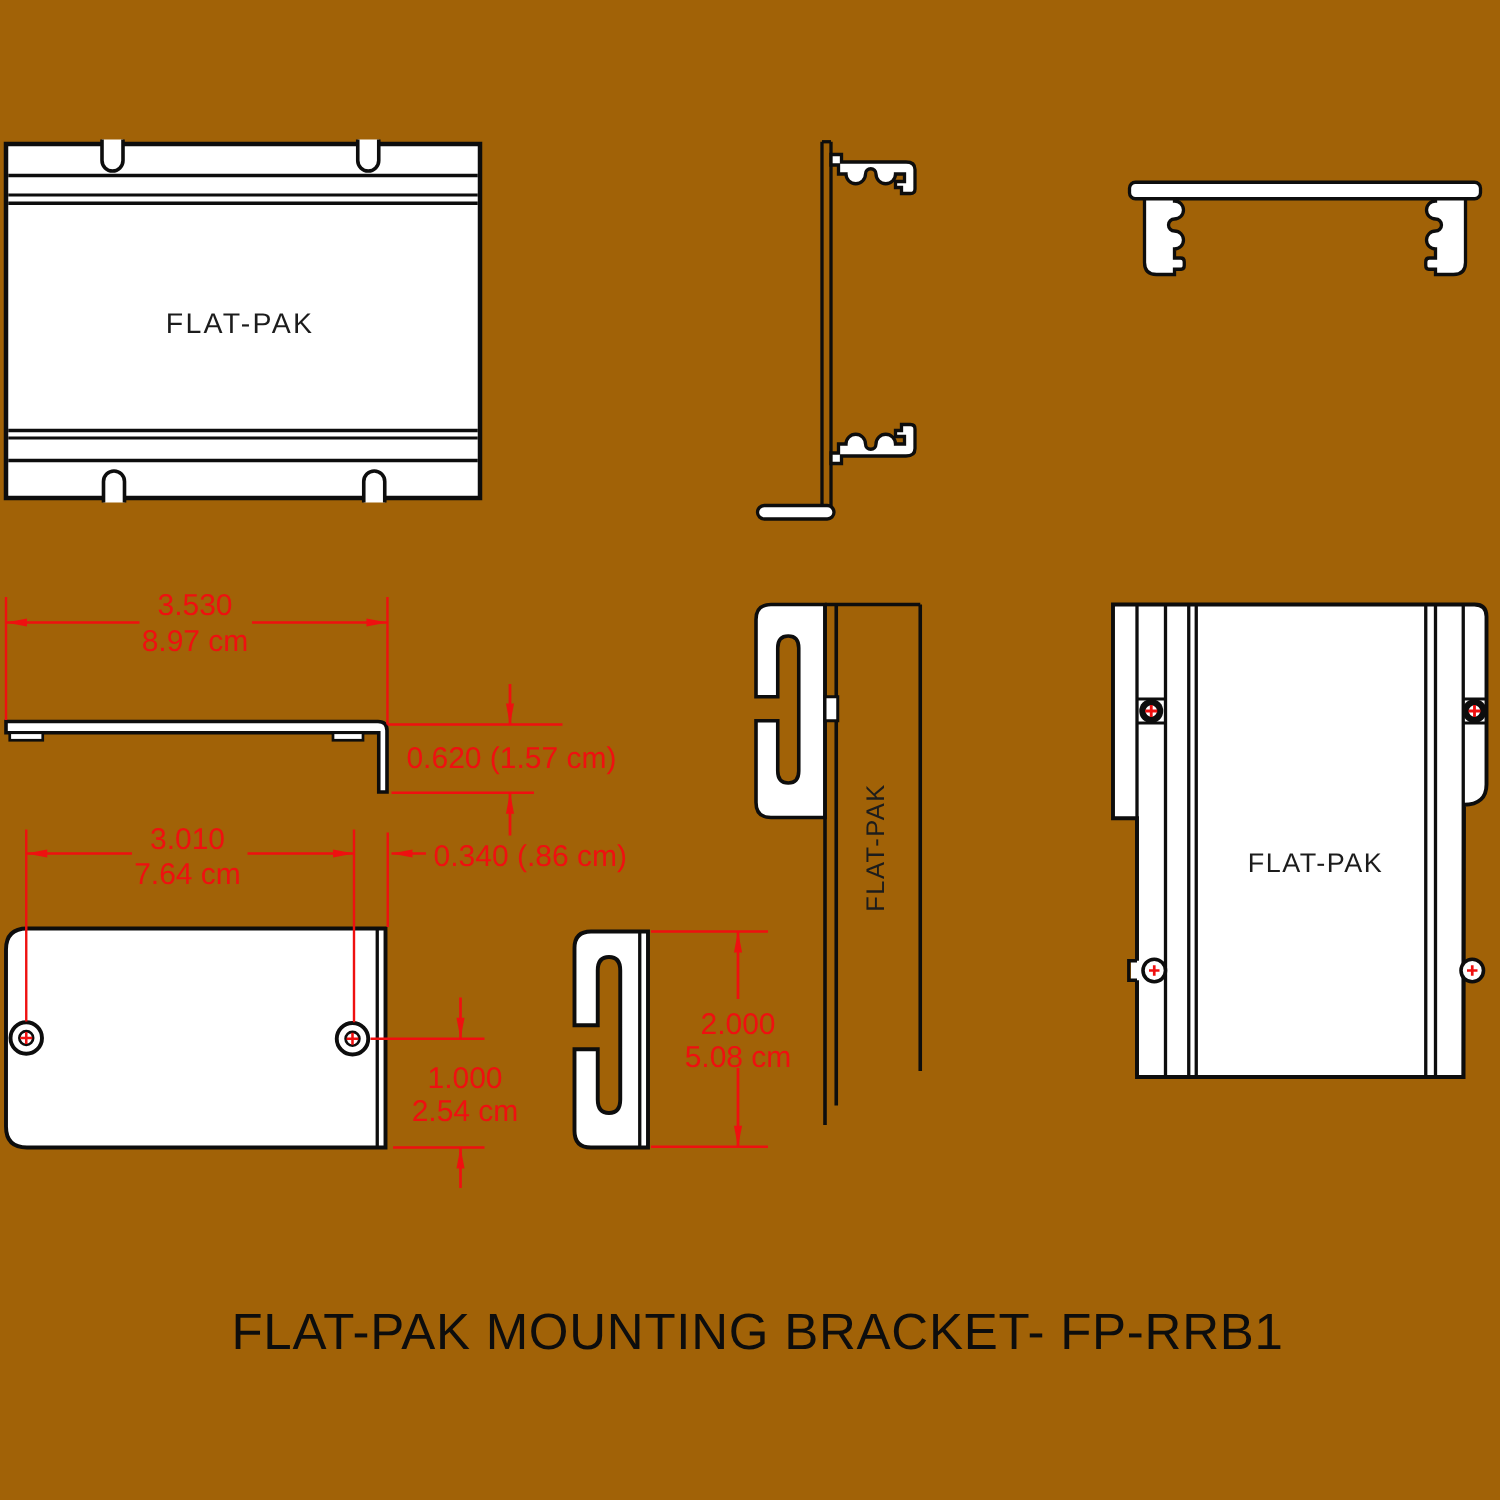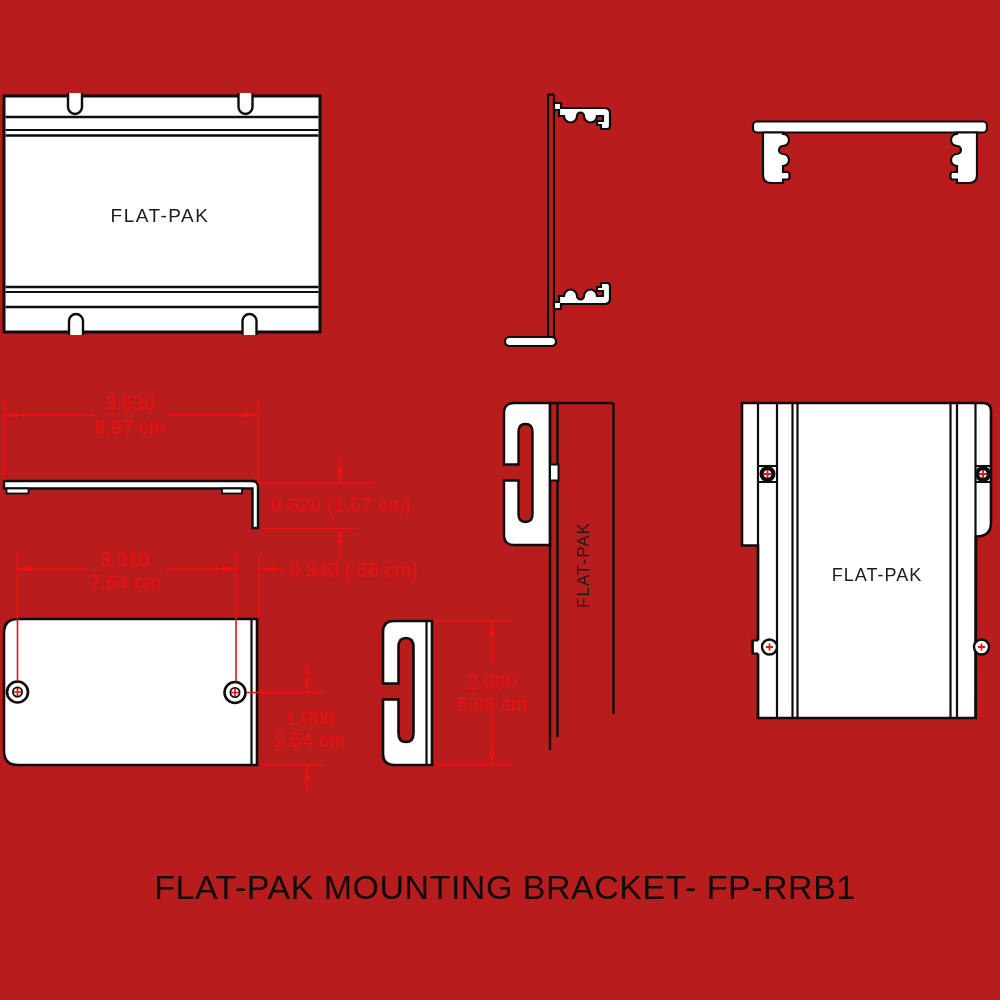--- a/index.html
+++ b/index.html
@@ -1,16 +1,16 @@
 <!DOCTYPE html>
 <html><head>
 <meta charset="utf-8">
 <style>
   html,body{margin:0;padding:0;background:#ffffff;}
-  #page{position:relative;width:1000px;height:1000px;background:#b91c1c;overflow:hidden;
+  #page{position:relative;width:1000px;height:1000px;background:#a16207;overflow:hidden;
         font-family:"Liberation Sans", sans-serif;}
   svg{display:block;}
   .blk{stroke:#0d0d0d;fill:none;}
   .blkf{stroke:#0d0d0d;fill:#ffffff;}
   .lbl{fill:#1c1c1c;font-family:"Liberation Sans",sans-serif;}
   .red{stroke:#ef1010;fill:none;}
   .redf{fill:#ef1010;stroke:none;}
   .rtx{fill:#ef1010;font-family:"Liberation Sans",sans-serif;font-size:20px;}
   .ttl{fill:#0d0d0d;font-family:"Liberation Sans",sans-serif;font-size:34px;}
 </style>

